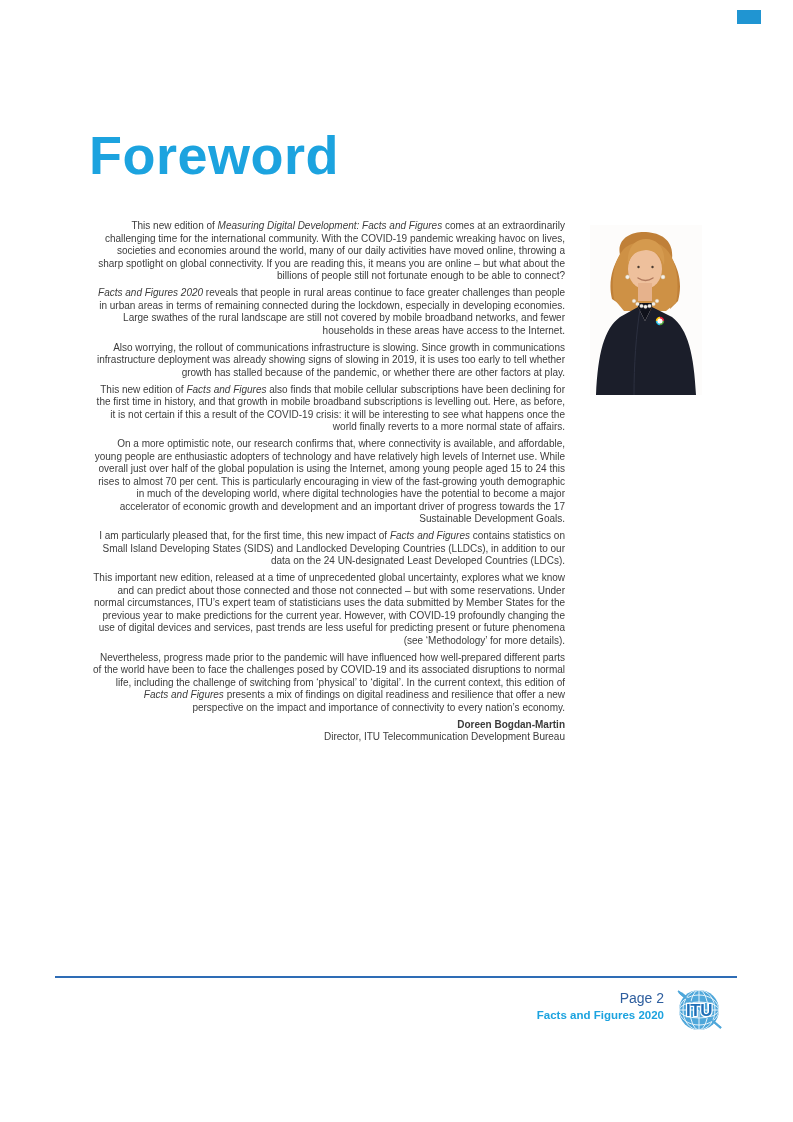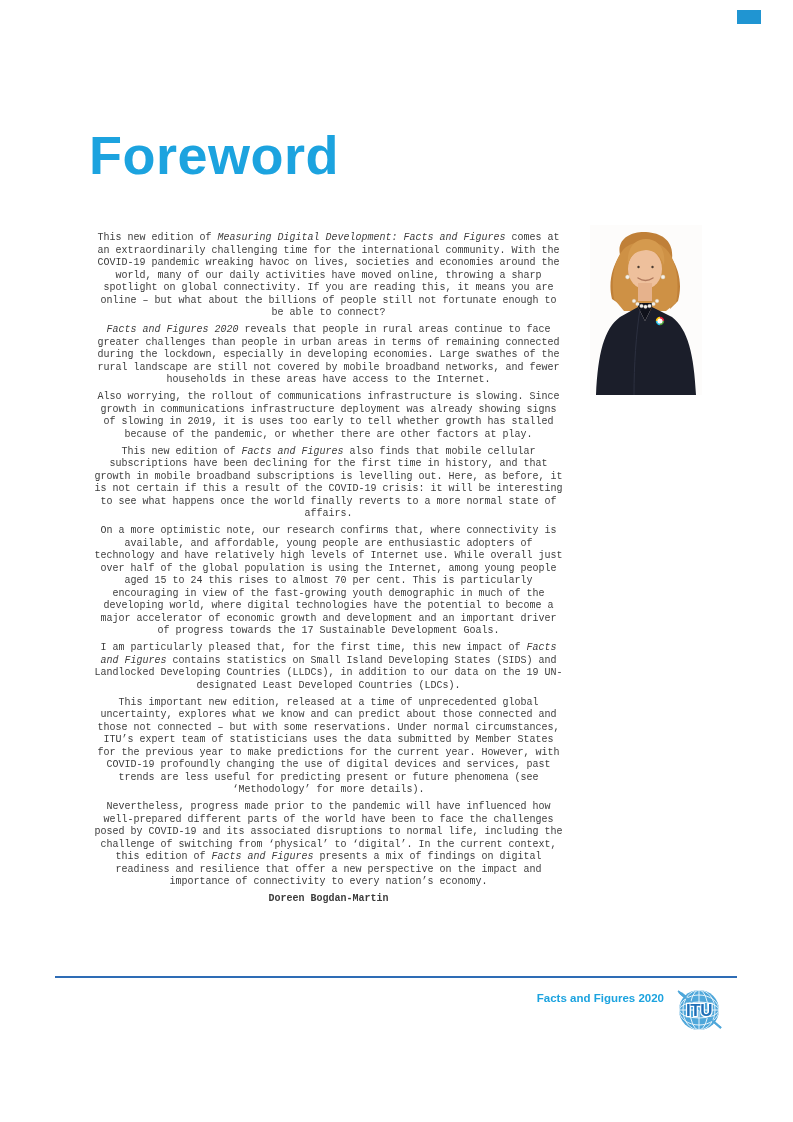--- a/index.html
+++ b/index.html
@@ -22,24 +22,23 @@
   .corner-bar{
     position:absolute;left:737px;top:10px;width:53px;height:14px;
     background:var(--corner-bar);
   }
   h1.title{
     position:absolute;left:89px;top:128px;margin:0;
     font-size:54px;line-height:1;font-weight:bold;
     letter-spacing:0.5px;color:var(--accent);
   }
   .body-col{
-    position:absolute;left:92px;top:232px;width:473px;
+    position:absolute;left:92px;top:220px;width:473px;
     font-size:10px;line-height:12.5px;color:var(--body-text);
-    text-align:center;
-    font-family:Liberation Mono, monospace;
+    text-align:right;
   }
   .body-col p{margin:0 0 4.5px 0;}
   .body-col em{font-style:italic;}
   .signature{}
   .sig-name{font-weight:bold;}
   .portrait{
     position:absolute;left:590px;top:224px;width:112px;height:172px;
   }
   .footer-rule{
     position:absolute;left:55px;top:976px;width:682px;height:2px;
@@ -68,26 +67,27 @@
 
   <h1 class="title">Foreword</h1>
 
   <div class="body-col">
     <div id="foreword-paragraphs">
         <p><span>This new edition of </span><em>Measuring Digital Development: Facts and Figures</em><span> comes at an extraordinarily challenging time for the international community. With the COVID-19 pandemic wreaking havoc on lives, societies and economies around the world, many of our daily activities have moved online, throwing a sharp spotlight on global connectivity. If you are reading this, it means you are online – but what about the billions of people still not fortunate enough to be able to connect?</span></p>
         <p><em>Facts and Figures 2020</em><span> reveals that people in rural areas continue to face greater challenges than people in urban areas in terms of remaining connected during the lockdown, especially in developing economies. Large swathes of the rural landscape are still not covered by mobile broadband networks, and fewer households in these areas have access to the Internet.</span></p>
         <p><span>Also worrying, the rollout of communications infrastructure is slowing. Since growth in communications infrastructure deployment was already showing signs of slowing in 2019, it is uses too early to tell whether growth has stalled because of the pandemic, or whether there are other factors at play.</span></p>
         <p><span>This new edition of </span><em>Facts and Figures</em><span> also finds that mobile cellular subscriptions have been declining for the first time in history, and that growth in mobile broadband subscriptions is levelling out. Here, as before, it is not certain if this a result of the COVID-19 crisis: it will be interesting to see what happens once the world finally reverts to a more normal state of affairs.</span></p>
         <p><span>On a more optimistic note, our research confirms that, where connectivity is available, and affordable, young people are enthusiastic adopters of technology and have relatively high levels of Internet use. While overall just over half of the global population is using the Internet, among young people aged 15 to 24 this rises to almost 70 per cent. This is particularly encouraging in view of the fast-growing youth demographic in much of the developing world, where digital technologies have the potential to become a major accelerator of economic growth and development and an important driver of progress towards the 17 Sustainable Development Goals.</span></p>
-        <p><span>I am particularly pleased that, for the first time, this new impact of </span><em>Facts and Figures</em><span> contains statistics on Small Island Developing States (SIDS) and Landlocked Developing Countries (LLDCs), in addition to our data on the 19 UN-designated Least Developed Countries (LDCs).</span></p>
+        <p><span>I am particularly pleased that, for the first time, this new impact of </span><em>Facts and Figures</em><span> contains statistics on Small Island Developing States (SIDS) and Landlocked Developing Countries (LLDCs), in addition to our data on the 24 UN-designated Least Developed Countries (LDCs).</span></p>
         <p><span>This important new edition, released at a time of unprecedented global uncertainty, explores what we know and can predict about those connected and those not connected – but with some reservations. Under normal circumstances, ITU’s expert team of statisticians uses the data submitted by Member States for the previous year to make predictions for the current year. However, with COVID-19 profoundly changing the use of digital devices and services, past trends are less useful for predicting present or future phenomena (see ‘Methodology’ for more details).</span></p>
         <p><span>Nevertheless, progress made prior to the pandemic will have influenced how well-prepared different parts of the world have been to face the challenges posed by COVID-19 and its associated disruptions to normal life, including the challenge of switching from ‘physical’ to ‘digital’. In the current context, this edition of </span><em>Facts and Figures</em><span> presents a mix of findings on digital readiness and resilience that offer a new perspective on the impact and importance of connectivity to every nation’s economy.</span></p>
       </div>
     <div class="signature">
       <div class="sig-name">Doreen Bogdan-Martin</div>
+      <div class="sig-role">Director, ITU Telecommunication Development Bureau</div>
     </div>
   </div>
 
   <svg class="portrait" viewBox="0 0 112 170" aria-hidden="true">
     <rect x="0" y="0" width="112" height="170" fill="#fdfcfb"></rect>
 
     <path d="M30 30 C26 12 44 6 56 7 C72 8 84 16 82 34 C90 46 92 62 88 76 L80 84 C84 60 82 40 78 34 L34 34 C28 44 26 62 31 80 L22 74 C18 58 22 42 30 30 Z" fill="#C08038"></path>
     <path d="M24 74 C20 50 26 30 36 22 C48 14 66 14 76 24 C86 34 90 56 86 78 L76 86 L34 86 Z" fill="#CE9145"></path>
 
     <ellipse cx="55" cy="44" rx="17" ry="20" fill="#EEC09C"></ellipse>
@@ -123,20 +123,21 @@
       <path d="M70 92.6 A3.4 3.4 0 0 1 73.4 96" stroke="#E5243B" stroke-width="1.6" fill="none"></path>
       <path d="M73.4 96 A3.4 3.4 0 0 1 70 99.4" stroke="#4C9F38" stroke-width="1.6" fill="none"></path>
       <path d="M70 99.4 A3.4 3.4 0 0 1 66.6 96" stroke="#26BDE2" stroke-width="1.6" fill="none"></path>
       <path d="M66.6 96 A3.4 3.4 0 0 1 70 92.6" stroke="#FCC30B" stroke-width="1.6" fill="none"></path>
     </g>
   </svg>
 
   <div class="footer-rule"></div>
 
   <div class="footer-text">
+    <div class="page-num">Page 2</div>
     <div class="report-title">Facts and Figures 2020</div>
   </div>
 
   <svg class="itu-logo" viewBox="0 0 46 46" aria-hidden="true">
     <defs>
       <clipPath id="globeClip">
           <circle cx="23" cy="23" r="20"></circle>
         </clipPath>
     </defs>
 

